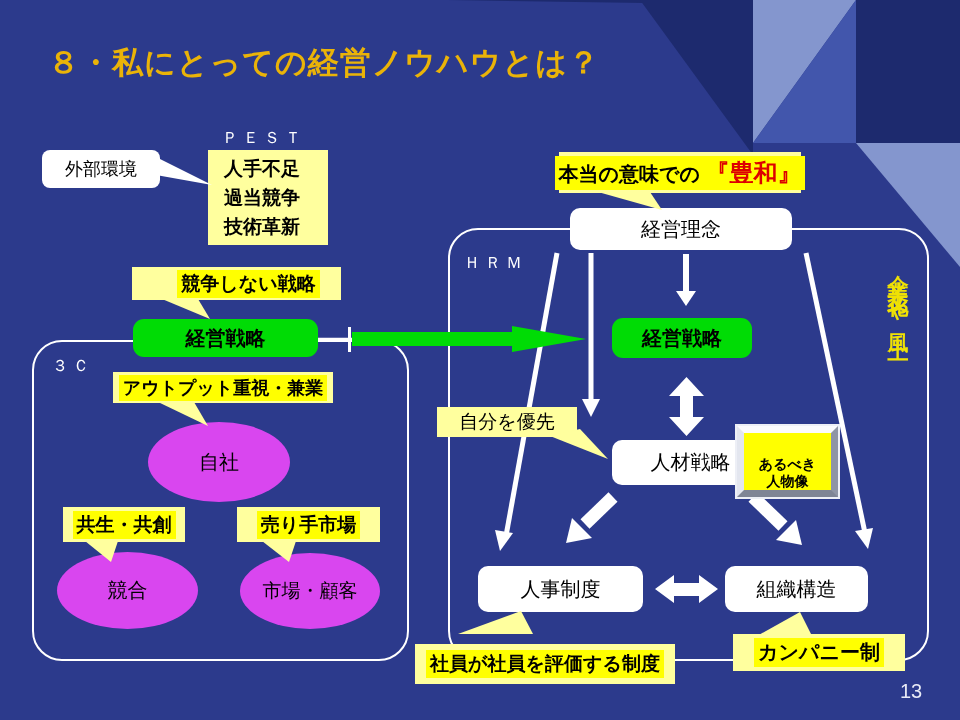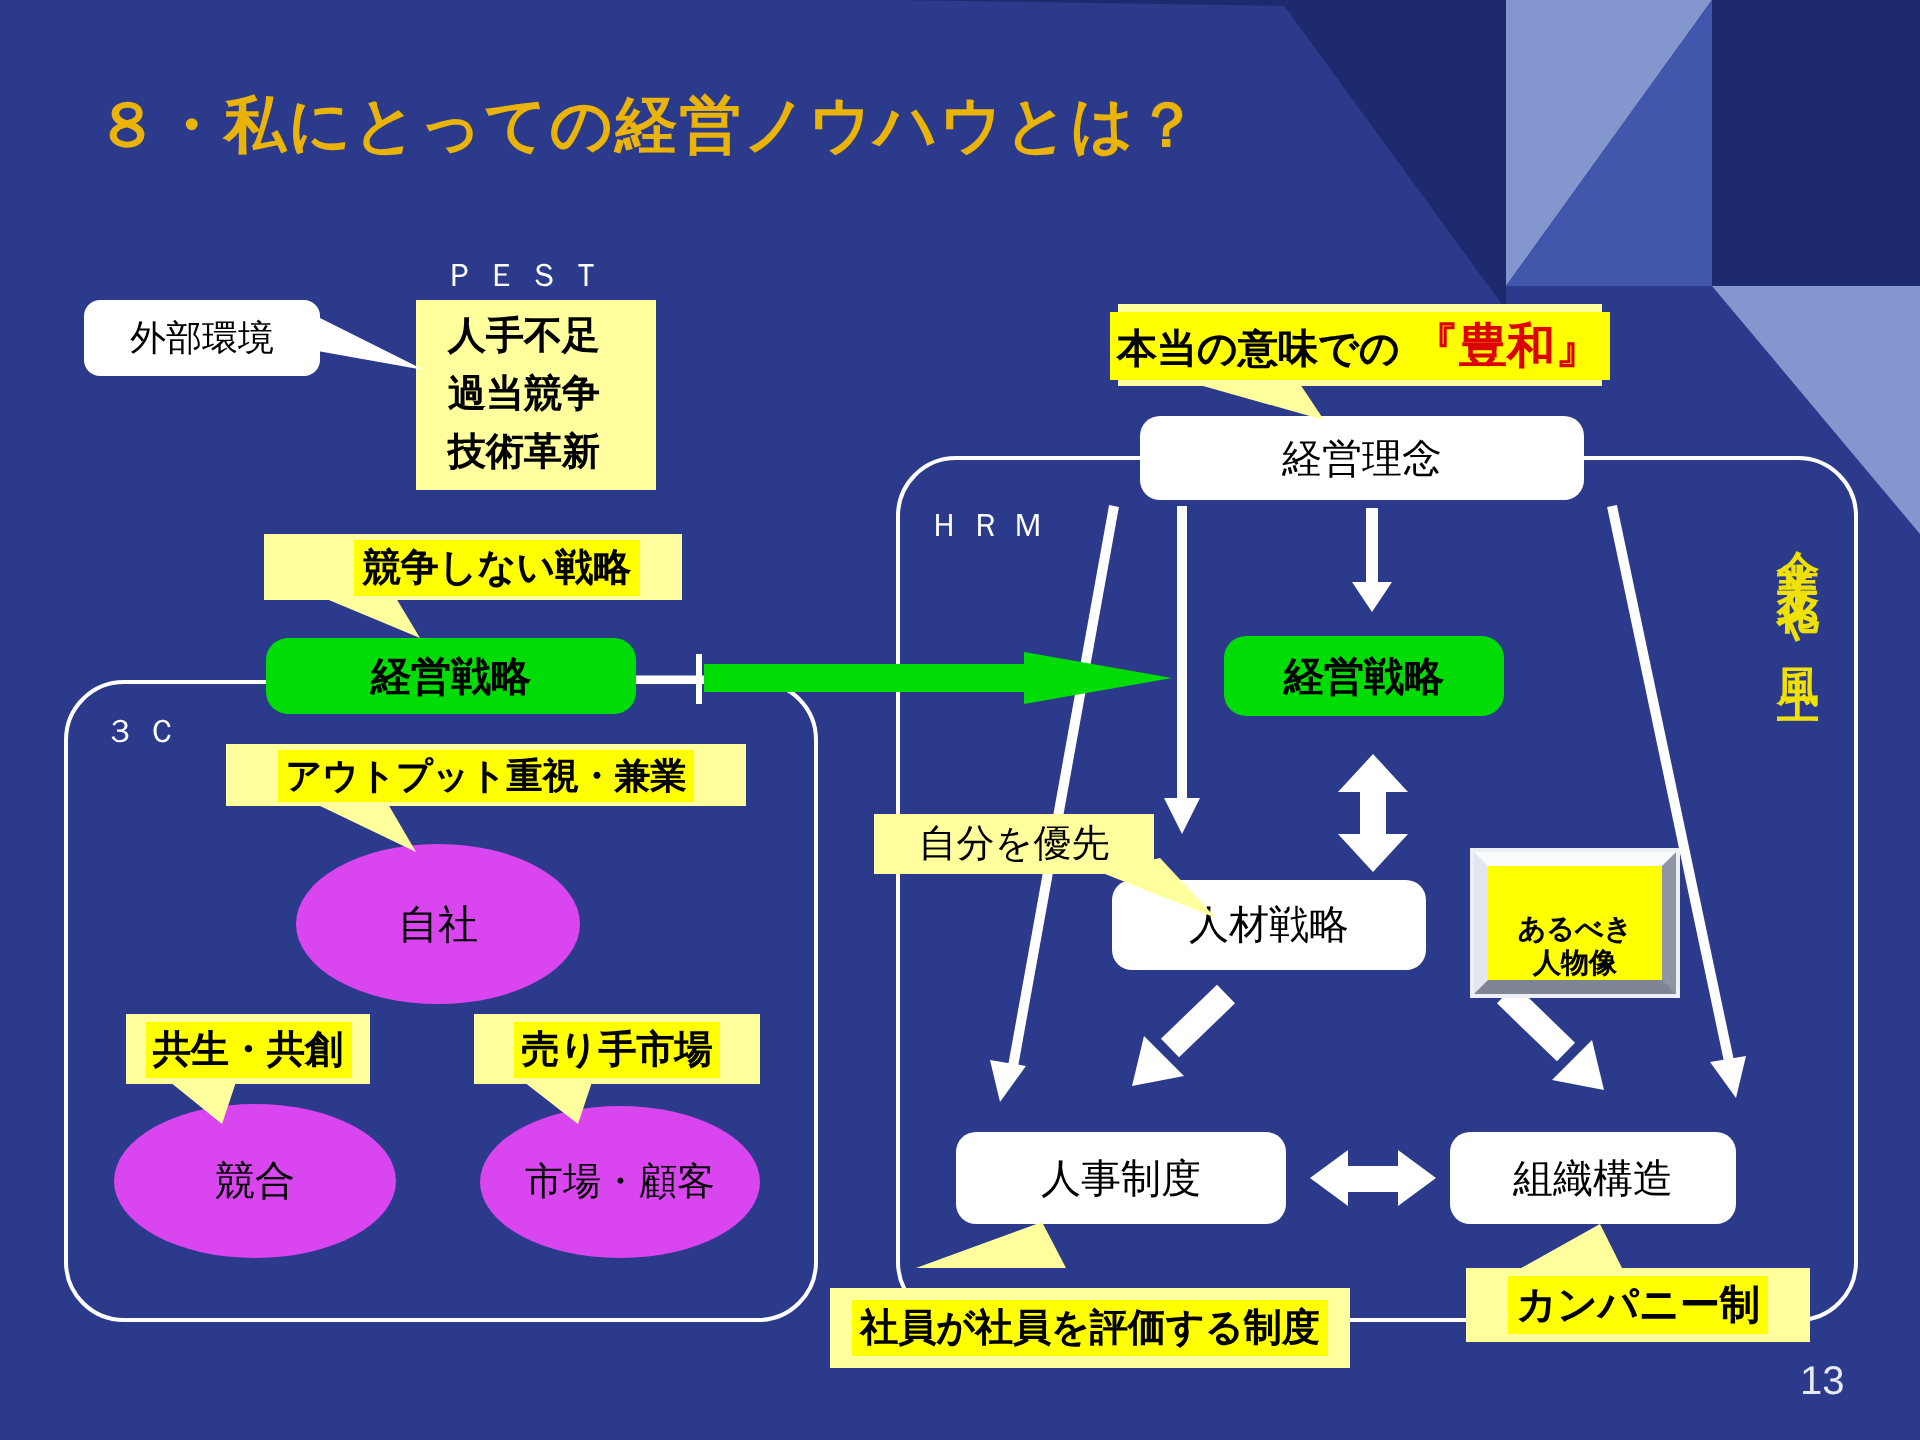--- a/index.html
+++ b/index.html
@@ -128,21 +128,21 @@
     <span>過当競争</span>
     <span>技術革新</span>
   </div>
 
   <div class="callout" style="left:132px;top:267px;width:185px;height:33px;padding-left:24px;">
     <span class="hl">競争しない戦略</span>
   </div>
 
   <div class="gbox" style="left:133px;top:319px;width:185px;height:38px;">経営戦略</div>
 
-  <div class="callout" style="left:113px;top:372px;width:260px;height:31px;font-size:18px;">
+  <div class="callout" style="left:113px;top:372px;width:220px;height:31px;font-size:18px;">
     <span class="hl">アウトプット重視・兼業</span>
   </div>
 
   <div class="ellipse" style="left:148px;top:422px;width:142px;height:80px;">自社</div>
 
   <div class="callout" style="left:63px;top:507px;width:122px;height:35px;">
     <span class="hl">共生・共創</span>
   </div>
 
   <div class="callout" style="left:237px;top:507px;width:143px;height:35px;">
@@ -156,21 +156,21 @@
   <div class="callout" style="left:520px;top:152px;width:242px;height:41px;font-size:20px;margin-left:39px;">
     <span class="hl"><span>本当の意味での</span>&nbsp;<span class="red-strong">『豊和』</span></span>
   </div>
 
   <div class="wbox" style="left:570px;top:208px;width:222px;height:42px;">経営理念</div>
 
   <div class="gbox" style="left:612px;top:318px;width:140px;height:40px;">経営戦略</div>
 
   <div class="callout" style="left:437px;top:407px;width:140px;height:30px;">自分を優先</div>
 
-  <div class="wbox" style="left:556px;top:440px;width:157px;height:45px;">人材戦略</div>
+  <div class="wbox" style="left:612px;top:440px;width:157px;height:45px;">人材戦略</div>
 
   <div class="persona">
     <span>あるべき</span>
     <span>人物像</span>
   </div>
 
   <div class="wbox" style="left:478px;top:566px;width:165px;height:46px;">人事制度</div>
 
   <div class="wbox" style="left:725px;top:566px;width:143px;height:46px;">組織構造</div>
 

